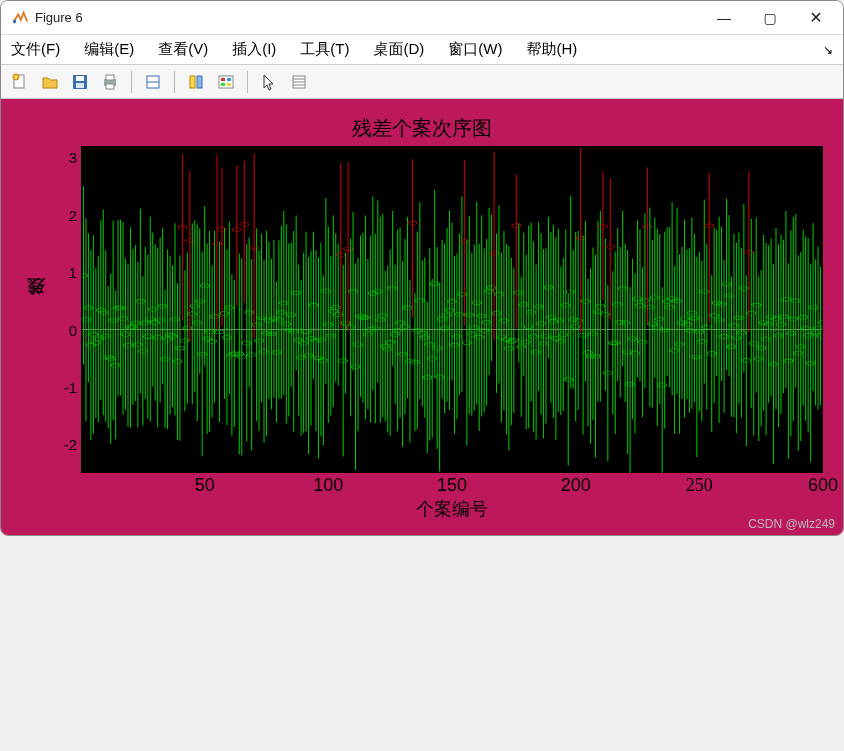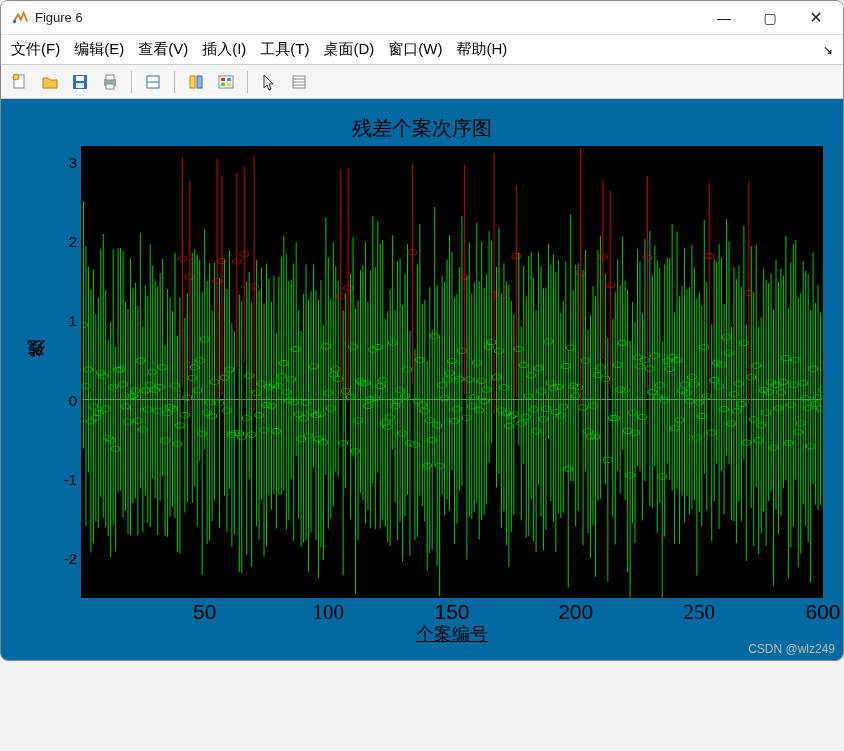--- a/index.html
+++ b/index.html
@@ -5,21 +5,21 @@
   * { box-sizing: border-box; margin: 0; padding: 0; }
   body {
     font-family: "Microsoft YaHei", "SimSun", sans-serif;
     background: #f0f0f0;
     width: 844px;
     height: 751px;
     overflow: hidden;
   }
   .window {
     width: 844px;
-    height: 661px;
+    height: 536px;
     background: #fff;
     border: 1px solid #888;
     border-radius: 8px;
     display: flex;
     flex-direction: column;
     overflow: hidden;
   }
   .titlebar {
     height: 34px;
     background: #fff;
@@ -44,21 +44,21 @@
     display: flex; align-items: center; justify-content: center;
     font-size: 14px; color: #222;
   }
   .win-btn.close { font-size: 16px; }
   .menubar {
     height: 30px;
     display: flex;
     align-items: center;
     padding: 0 10px;
     border-bottom: 1px solid #ccc;
-    gap: 14px;
+    gap: 24px;
     font-size: 15px;
   }
   .menubar .menu-item { color: #000; cursor: default; }
   .menubar .menu-arrow { margin-left: auto; font-size: 12px; }
   .toolbar {
     height: 34px;
     display: flex;
     align-items: center;
     padding: 0 6px;
     gap: 4px;
@@ -70,21 +70,21 @@
     display: flex; align-items: center; justify-content: center;
     border: 1px solid transparent;
   }
   .tool-sep {
     width: 1px; height: 22px;
     background: #bbb;
     margin: 0 4px;
   }
   .figure-area {
     flex: 1;
-    background: #0369a1;
+    background: #be185d;
     display: flex;
     flex-direction: column;
     padding: 10px 20px;
     position: relative;
   }
   .chart-title {
     text-align: center;
     font-size: 20px;
     margin: 6px 0 4px;
     color: #000;
@@ -131,29 +131,28 @@
     height: 100%;
   }
   .xtick-row {
     height: 24px;
     position: relative;
     margin-left: 60px;
   }
   .xtick {
     position: absolute;
     top: 2px;
-    font-size: 21px;
+    font-size: 18px;
     transform: translateX(-50%);
   }
   .xlabel {
     text-align: center;
     font-size: 18px;
     margin-left: 60px;
     padding-bottom: 4px;
-    text-decoration: underline;
   }
   .watermark {
     position: absolute;
     bottom: 4px; right: 8px;
     font-size: 12px;
     color: #bbb;
   }
 </style>
 </head>
 <body>
@@ -868,21 +867,21 @@
             <circle cx="996.6666666666667" cy="581.2043128654971" r="6" fill="none" stroke="#00c800" stroke-width="1.4"></circle>
             <line x1="1000" y1="808.2955427405964" x2="1000" y2="269.5889511587611" stroke="#00c800" stroke-width="1.4"></line>
             <circle cx="1000" cy="538.9422469496787" r="6" fill="none" stroke="#00c800" stroke-width="1.4"></circle>
             <rect x="0" y="0" width="1000" height="1000" fill="none" stroke="#000" stroke-width="2"></rect>
           </svg>
       </div>
     </div>
 
     <div class="xtick-row" id="xtick-row">
         <div class="xtick" style="left: 16.6667%;">50</div>
-        <div class="xtick" style="left: 33.3333%; font-family: Liberation Serif, serif;">100</div>
+        <div class="xtick" style="left: 33.3333%;">100</div>
         <div class="xtick" style="left: 50%;">150</div>
         <div class="xtick" style="left: 66.6667%;">200</div>
         <div class="xtick" style="left: 83.3333%; font-family: Liberation Serif, serif;">250</div>
         <div class="xtick" style="left: 100%;">600</div>
       </div>
     <div class="xlabel">个案编号</div>
 
     <div class="watermark">CSDN @wlz249</div>
   </div>
 

